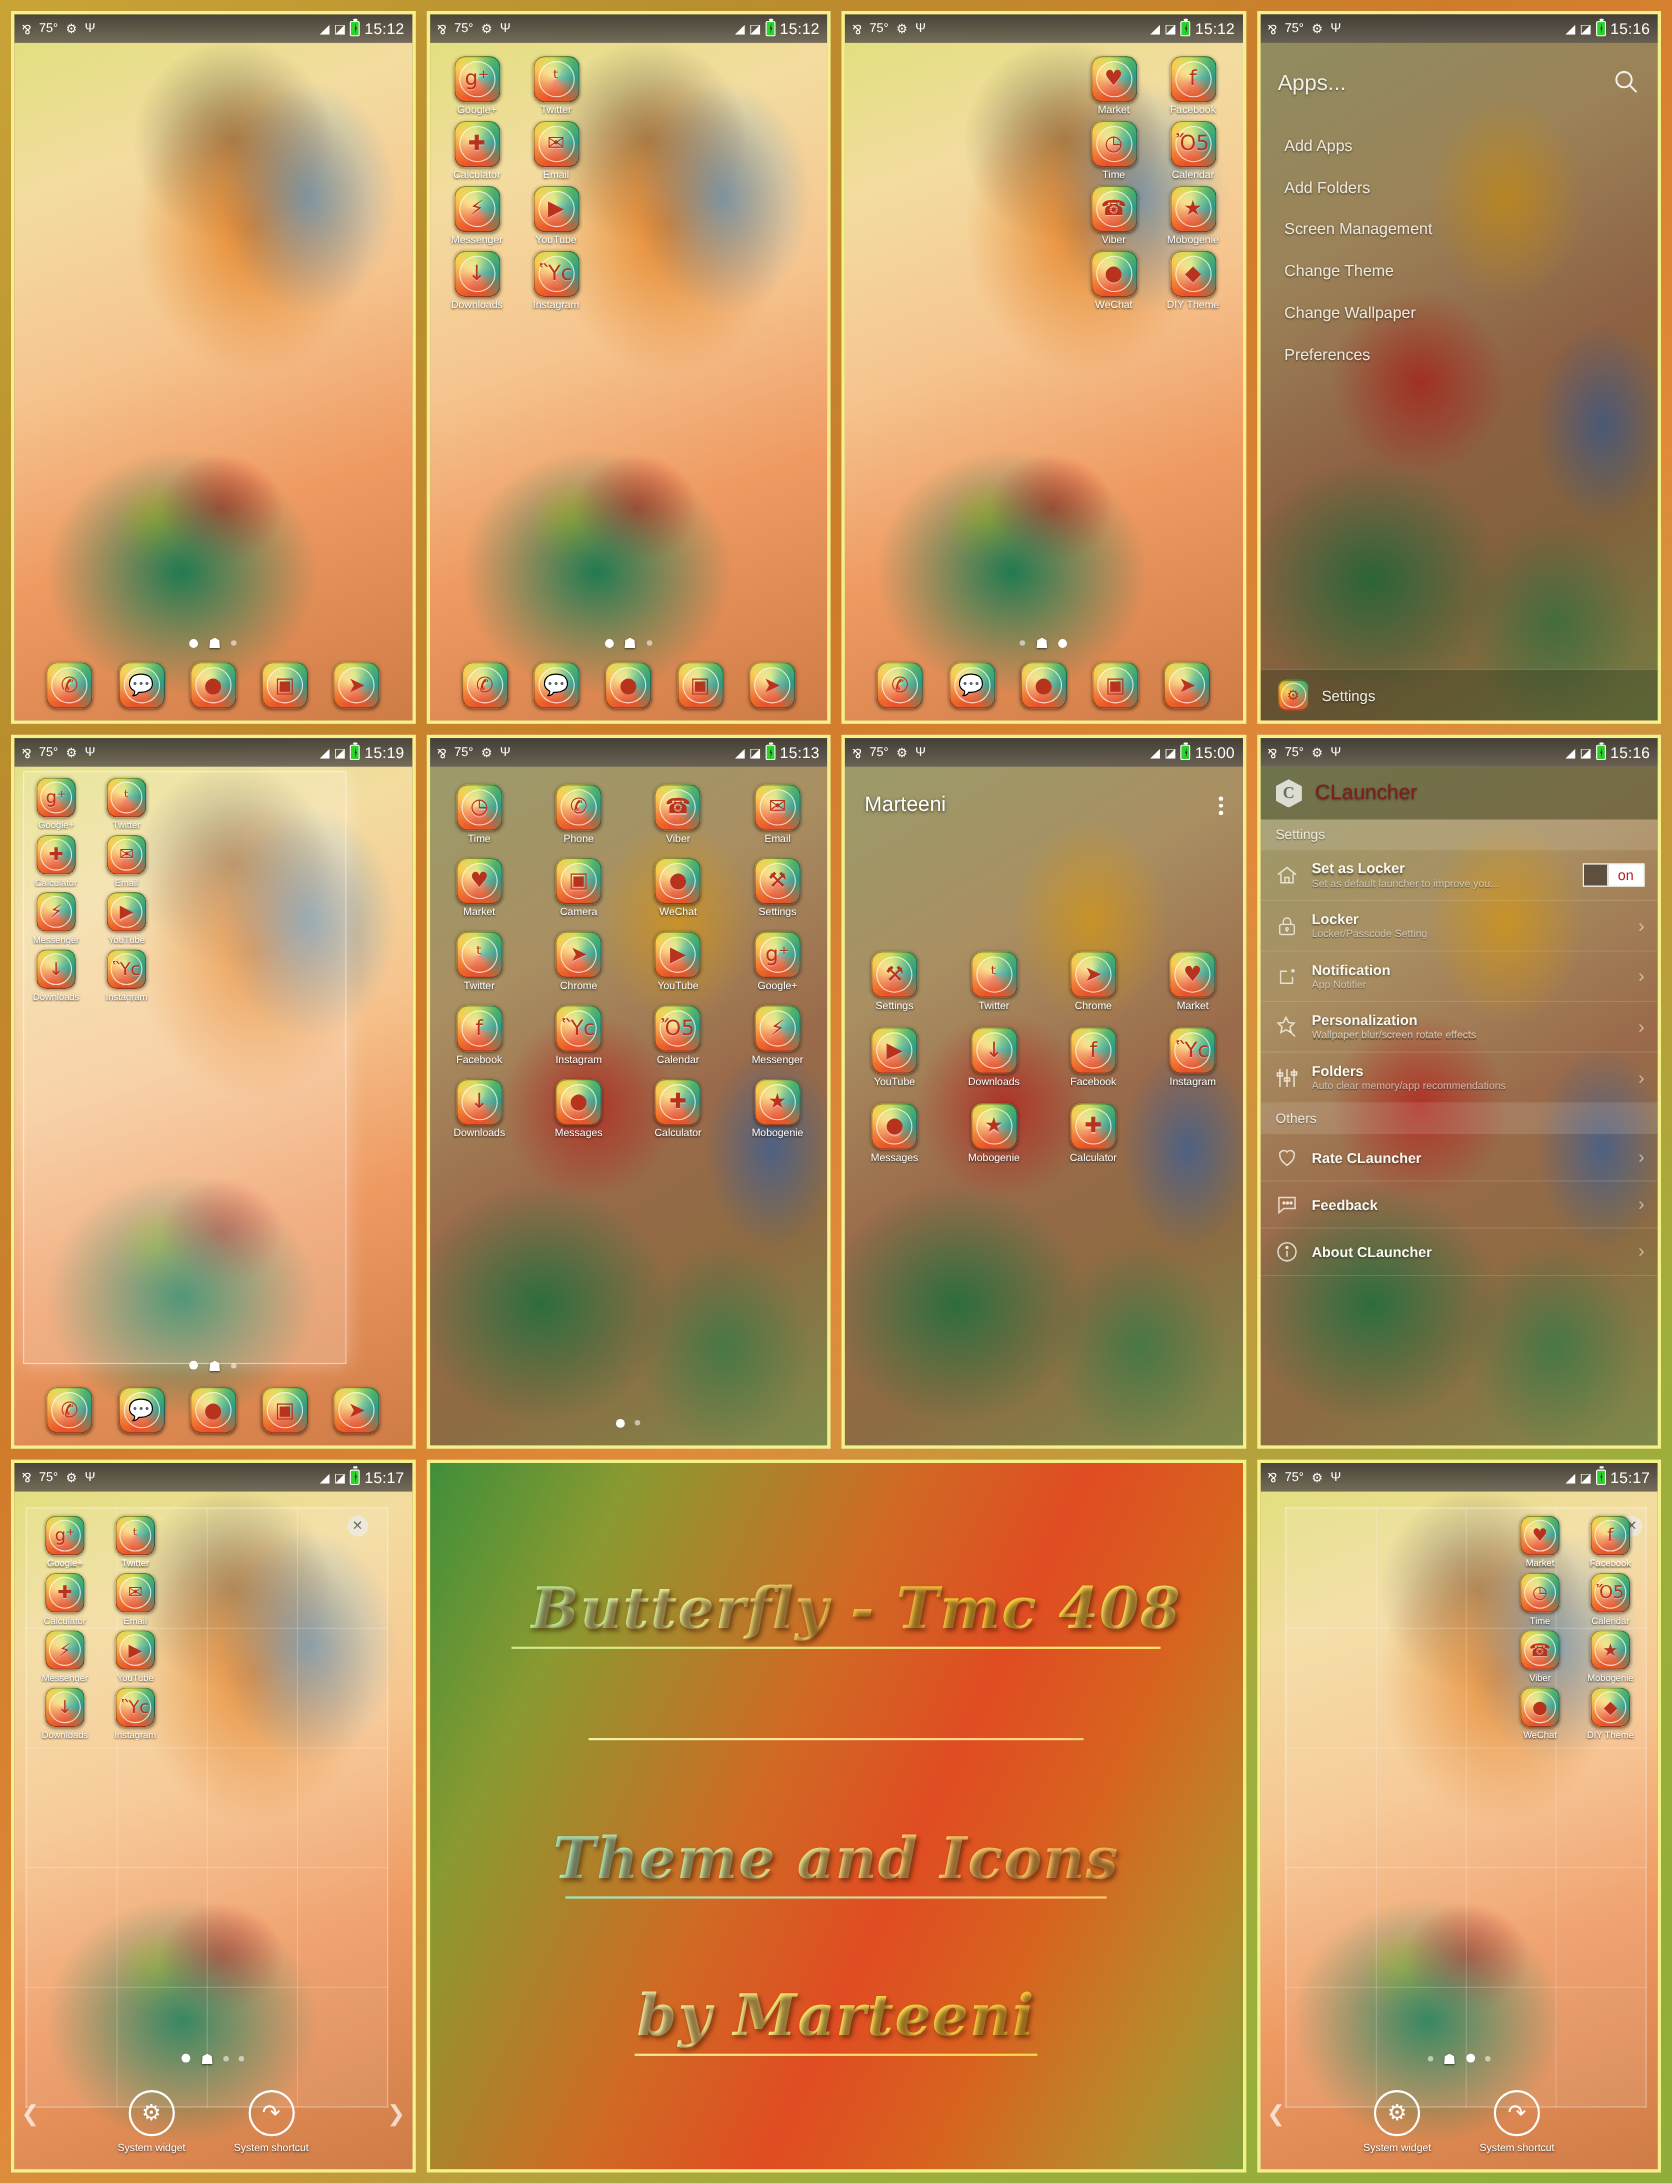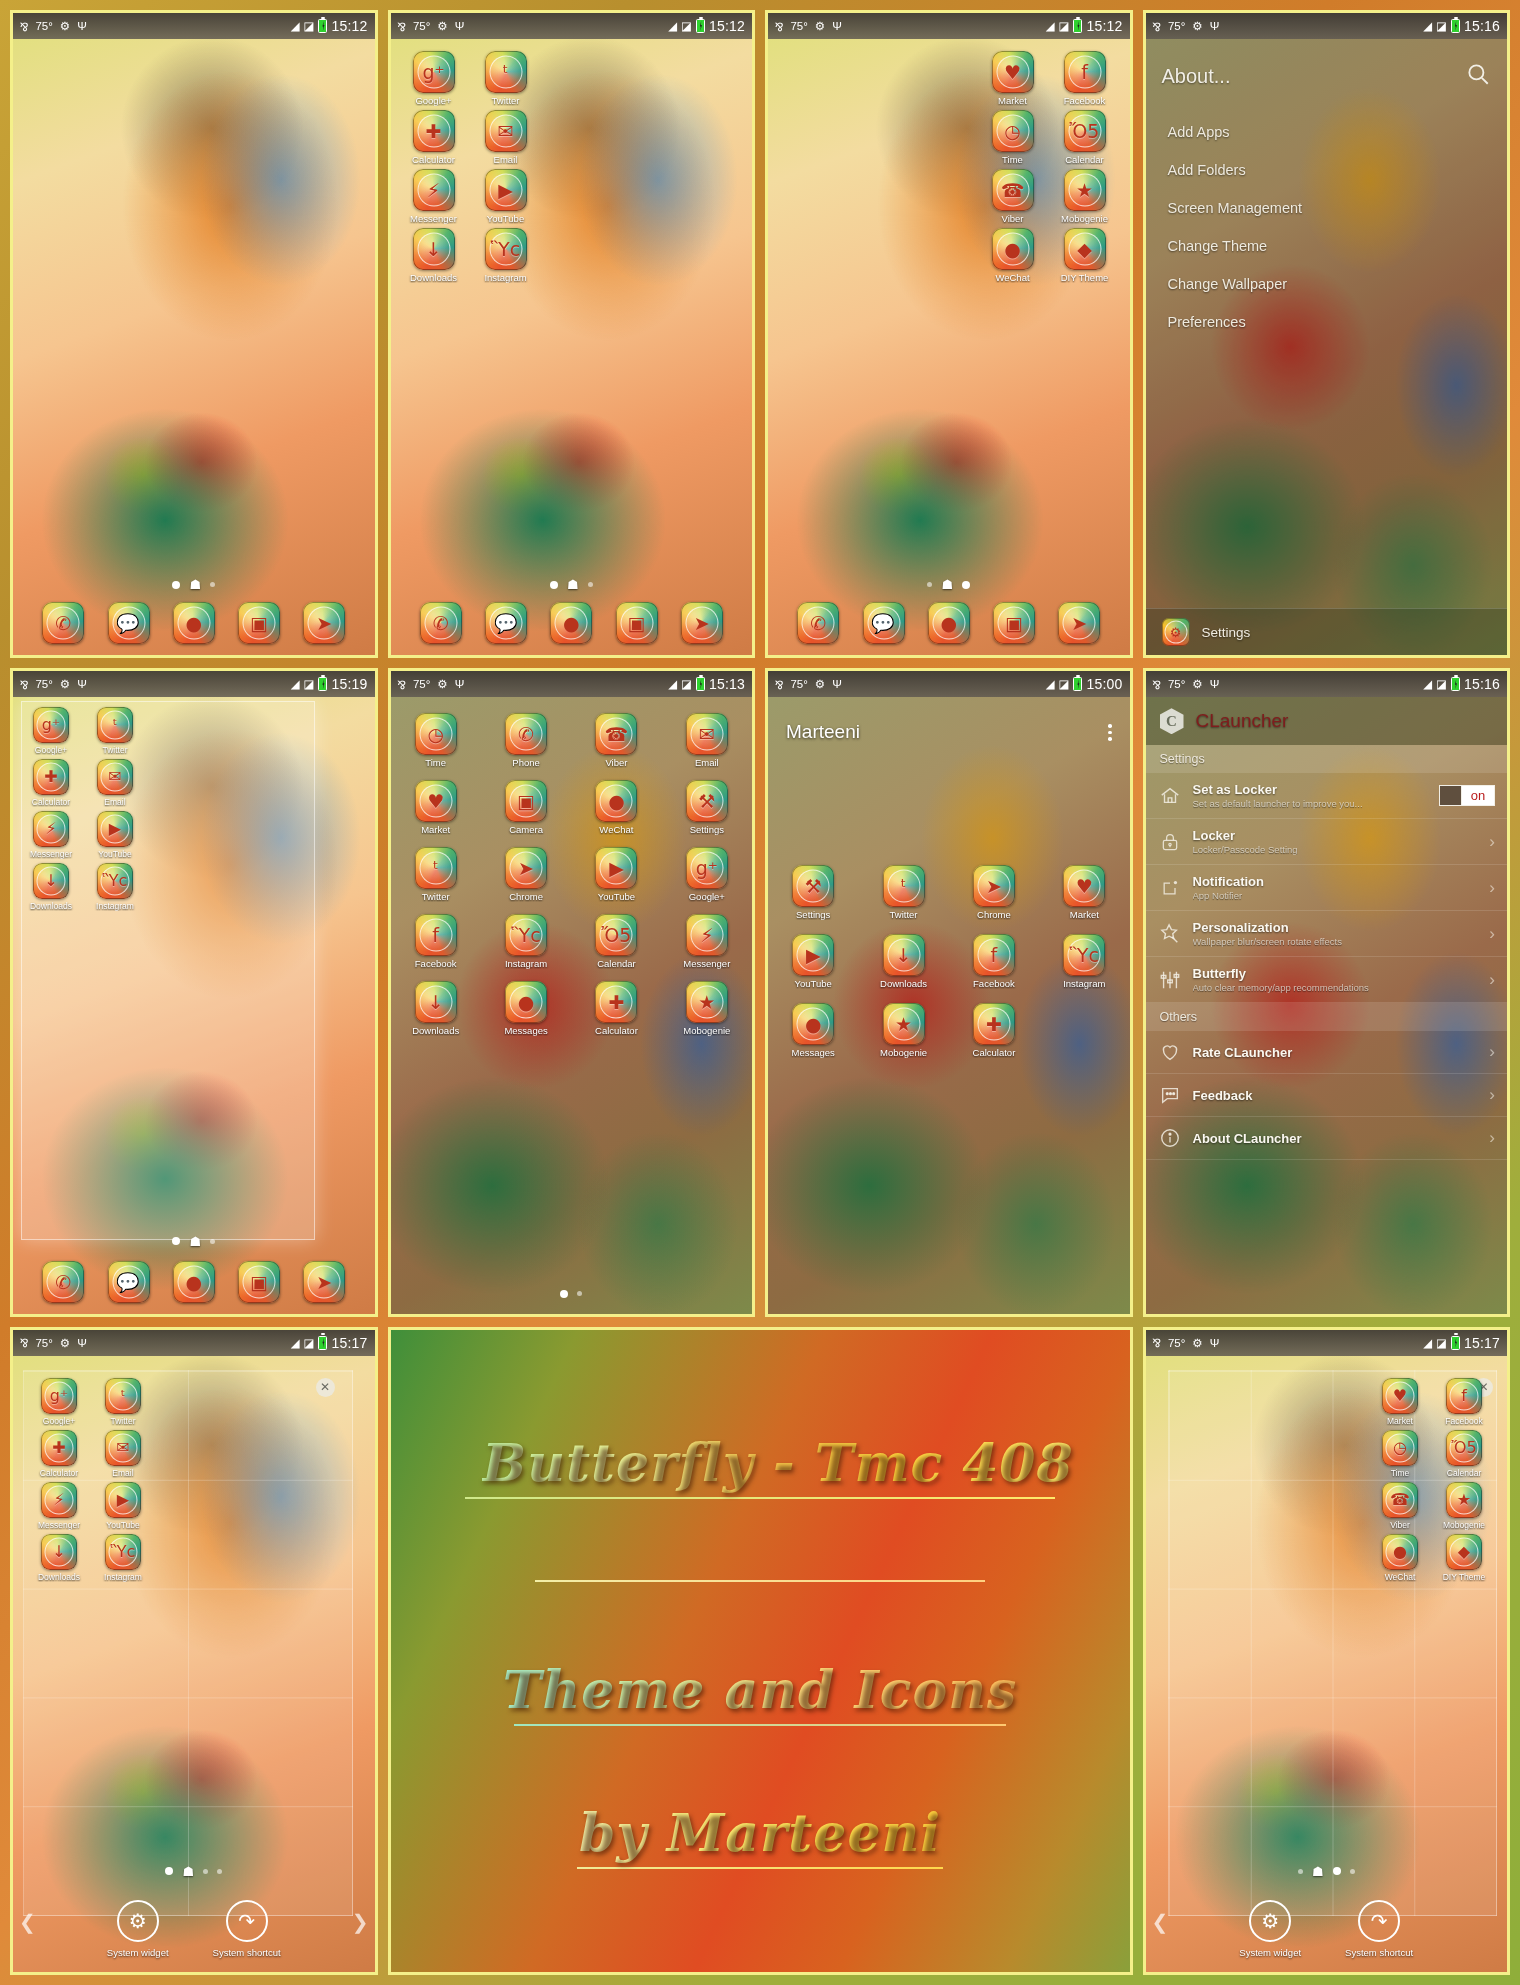--- a/index.html
+++ b/index.html
@@ -472,21 +472,21 @@
     <span>Ψ</span>
     <span class="sb-right">
       <span>◢</span>
       <span>◪</span>
       <span class="batt"></span>
       <span class="sb-time">15:16</span>
     </span>
   </div>
   <div class="menu-wrap">
     <div class="menu-head">
-      <span class="find">About...</span>
+      <span class="find">Apps...</span>
       <span class="mag">
         <svg width="26" height="26" viewBox="0 0 24 24" fill="none" stroke="#f2efe6" stroke-width="1.7">
           <circle cx="10.5" cy="10.5" r="6.5"></circle>
             <line x1="15.5" y1="15.5" x2="21" y2="21"></line>
         </svg>
       </span>
     </div>
     <div class="menu-list" id="find-menu-list">
         <div class="menu-item">Add Apps</div>
         <div class="menu-item">Add Folders</div>
@@ -915,21 +915,21 @@
         <div class="set-row">
           <div class="sicon">
             <svg width="22" height="22" viewBox="0 0 24 24" fill="none" stroke="currentColor" stroke-width="1.5">
               <path d="M5 3v18M12 3v18M19 3v18"></path>
               <rect x="2.5" y="7" width="5" height="3"></rect>
               <rect x="9.5" y="12" width="5" height="3"></rect>
               <rect x="16.5" y="6" width="5" height="3"></rect>
             </svg>
           </div>
           <div class="txt">
-            <div class="ttl">Butterfly</div>
+            <div class="ttl">Folders</div>
             <div class="sub">Auto clear memory/app recommendations</div>
           </div>
           <div class="chev">›</div>
         </div>
         <div class="sec-head">Others</div>
         <div class="set-row">
           <div class="sicon">
             <svg width="22" height="22" viewBox="0 0 24 24" fill="none" stroke="currentColor" stroke-width="1.5">
               <path d="M12 20s-7-4.6-7-9.4A4 4 0 0112 7a4 4 0 017 3.6C19 15.4 12 20 12 20z"></path>
             </svg>

